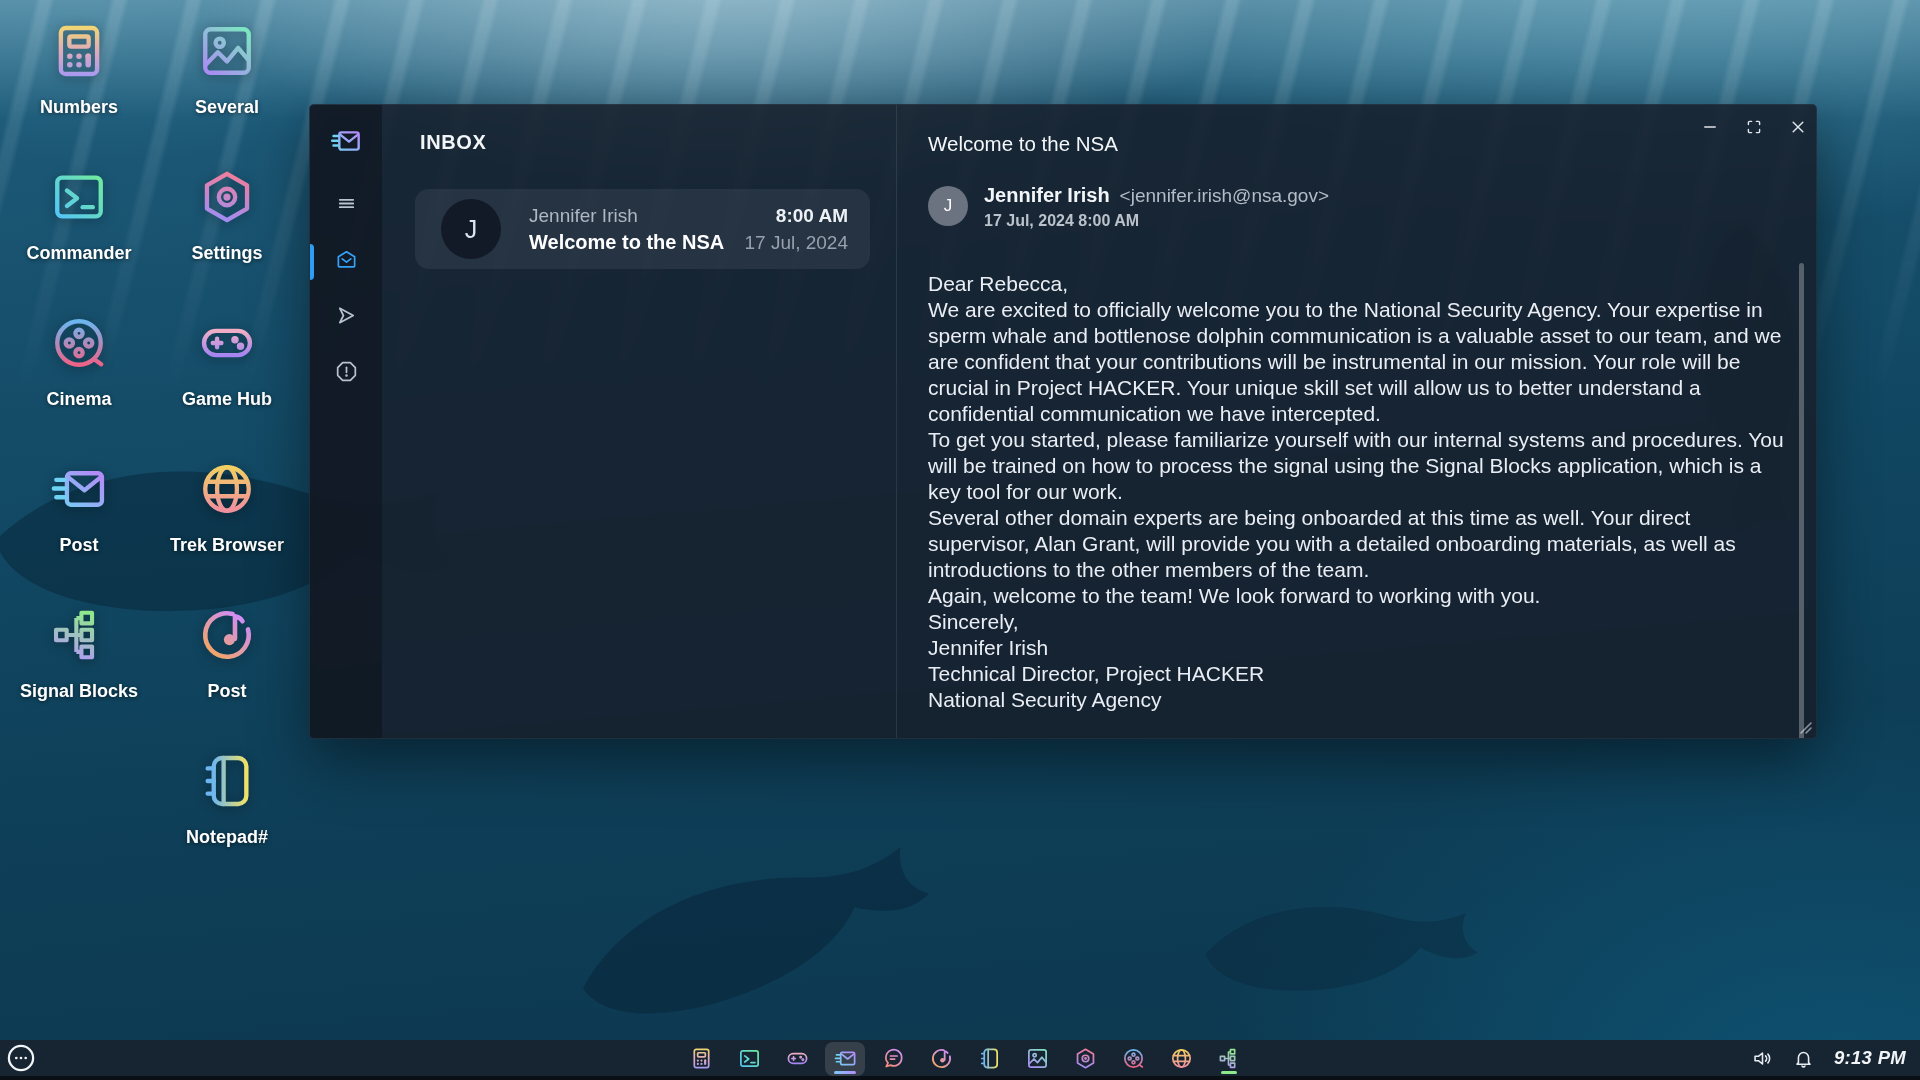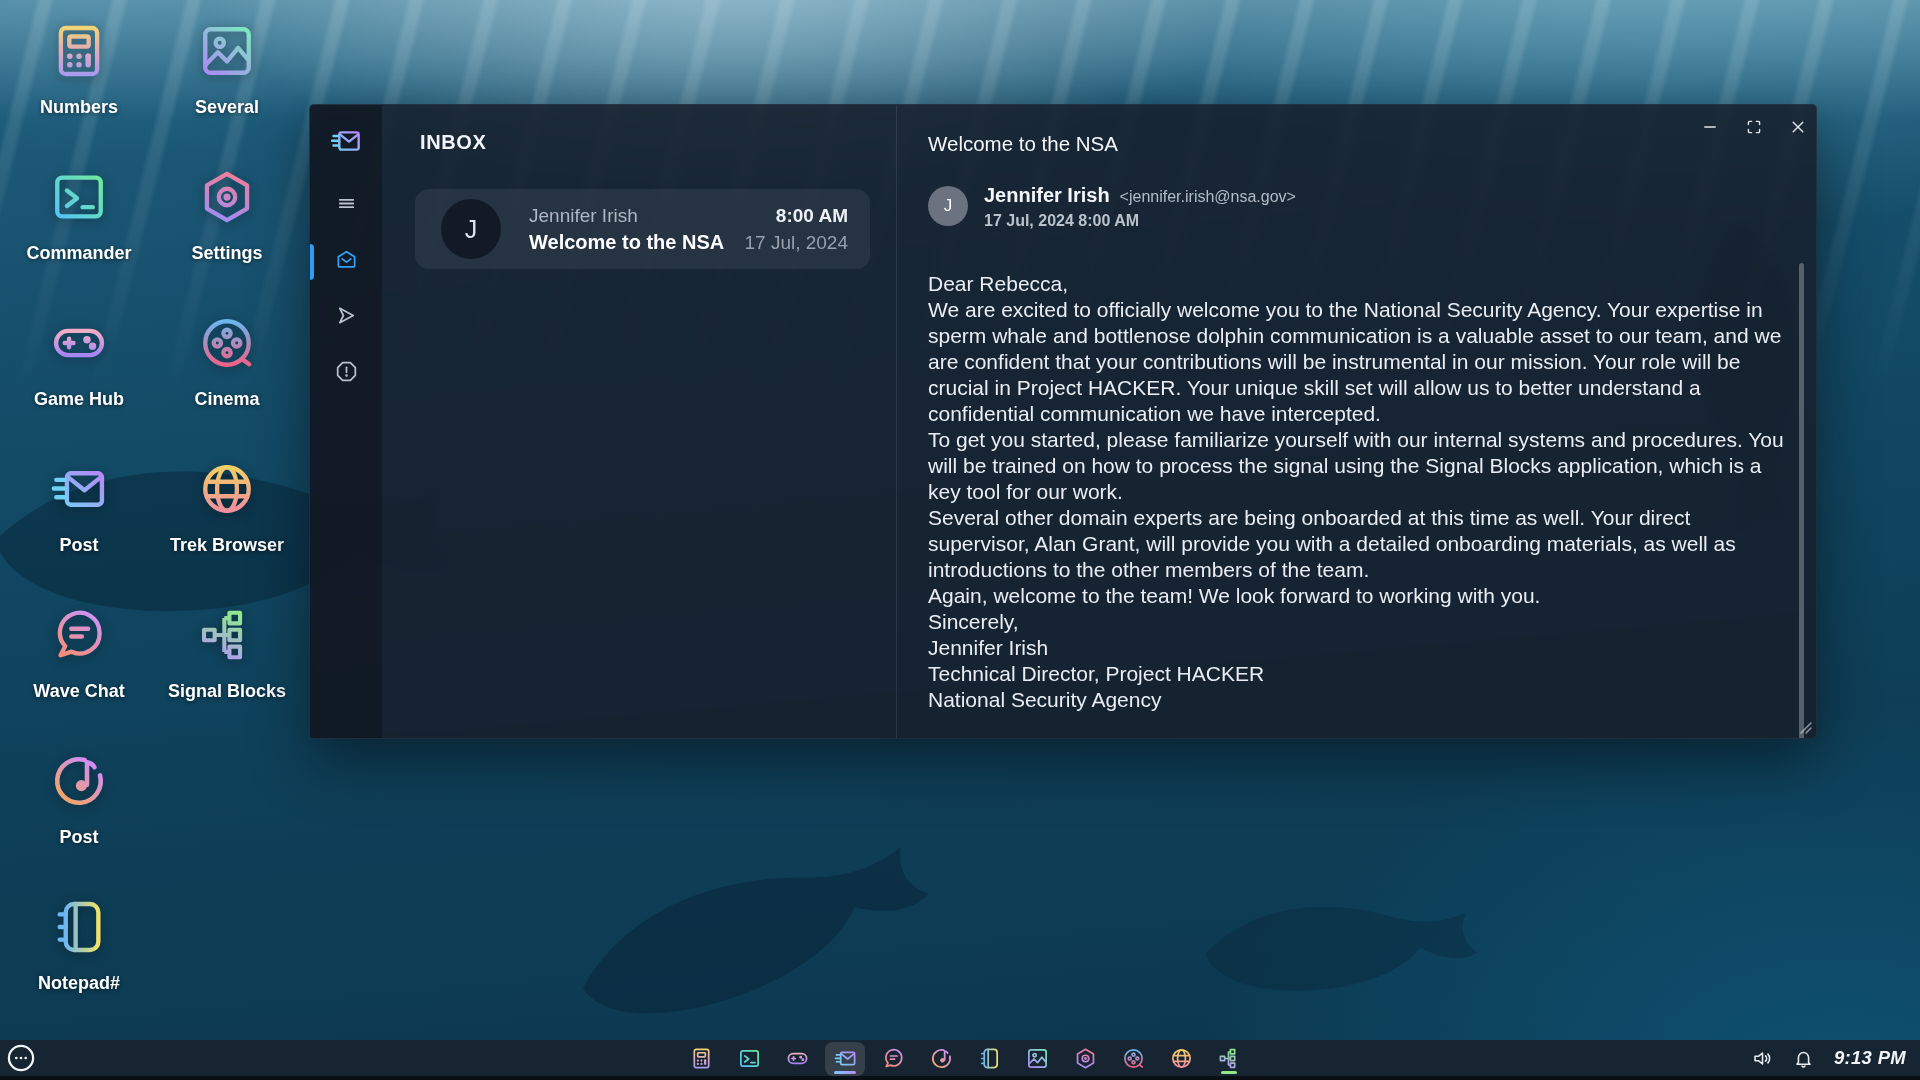--- a/index.html
+++ b/index.html
@@ -72,21 +72,21 @@
     color:#dfe5ea; }
   .win-btn { width:18px; height:18px; display:flex; align-items:center; justify-content:center;
     cursor:pointer; }
   .win-btn svg { width:16px; height:16px; }
   .sender-block { position:absolute; left:31px; top:81px; display:flex; }
   .reader-avatar { width:40px; height:40px; border-radius:50%; background:#6b7381; flex:none;
     color:#ffffff; font-size:17px; display:flex; align-items:center; justify-content:center; }
   .s-meta { margin-left:16px; }
   .s-row1 { display:flex; align-items:baseline; margin-top:-2px; }
   .s-name { font-size:20px; font-weight:700; color:#f3f6f9; }
-  .s-email { font-size:16px; color:#b3bcc7; margin-left:10px;text-align:right; }
+  .s-email { font-size:19px; color:#b3bcc7; margin-left:10px;text-align:right; }
   .s-date { font-size:16px; font-weight:600; color:#bac2cc; margin-top:5px; }
   .reader-body { position:absolute; left:31px; top:166px; width:868px; font-size:21px;
     line-height:26px; color:#eaeef4; white-space:pre-line; }
   .v-scrollbar { position:absolute; right:12px; top:158px; width:5px; height:616px;
     background:rgba(255,255,255,0.28); border-radius:3px; cursor:pointer; }
   .resize-grip { position:absolute; right:3px; bottom:3px; width:22px; height:22px; cursor:nwse-resize; }
 
   
   .taskbar { position:absolute; left:0; right:0; bottom:0; height:40px;
     background:rgba(24,35,49,0.97); border-bottom:4px solid #0a0f16; }
@@ -345,47 +345,41 @@
       <span class="dicon-label">Commander</span>
     </div>
     <div class="dicon">
       <span><svg>
             <use href="#i-settings"></use>
           </svg></span>
       <span class="dicon-label">Settings</span>
     </div>
     <div class="dicon">
       <span><svg>
+            <use href="#i-cinema"></use>
+          </svg></span>
+      <span class="dicon-label">Cinema</span>
+    </div>
+    <div class="dicon">
+      <span><svg>
             <use href="#i-gamepad"></use>
           </svg></span>
       <span class="dicon-label">Game Hub</span>
     </div>
     <div class="dicon">
       <span><svg>
-            <use href="#i-cinema"></use>
-          </svg></span>
-      <span class="dicon-label">Cinema</span>
-    </div>
-    <div class="dicon">
-      <span><svg>
             <use href="#i-post"></use>
           </svg></span>
       <span class="dicon-label">Post</span>
     </div>
     <div class="dicon">
       <span><svg>
             <use href="#i-globe"></use>
           </svg></span>
       <span class="dicon-label">Trek Browser</span>
-    </div>
-    <div class="dicon">
-      <span><svg>
-            <use href="#i-chat"></use>
-          </svg></span>
-      <span class="dicon-label">Wave Chat</span>
     </div>
     <div class="dicon">
       <span><svg>
             <use href="#i-blocks"></use>
           </svg></span>
       <span class="dicon-label">Signal Blocks</span>
     </div>
     <div class="dicon">
       <span><svg>
             <use href="#i-vibes"></use>

